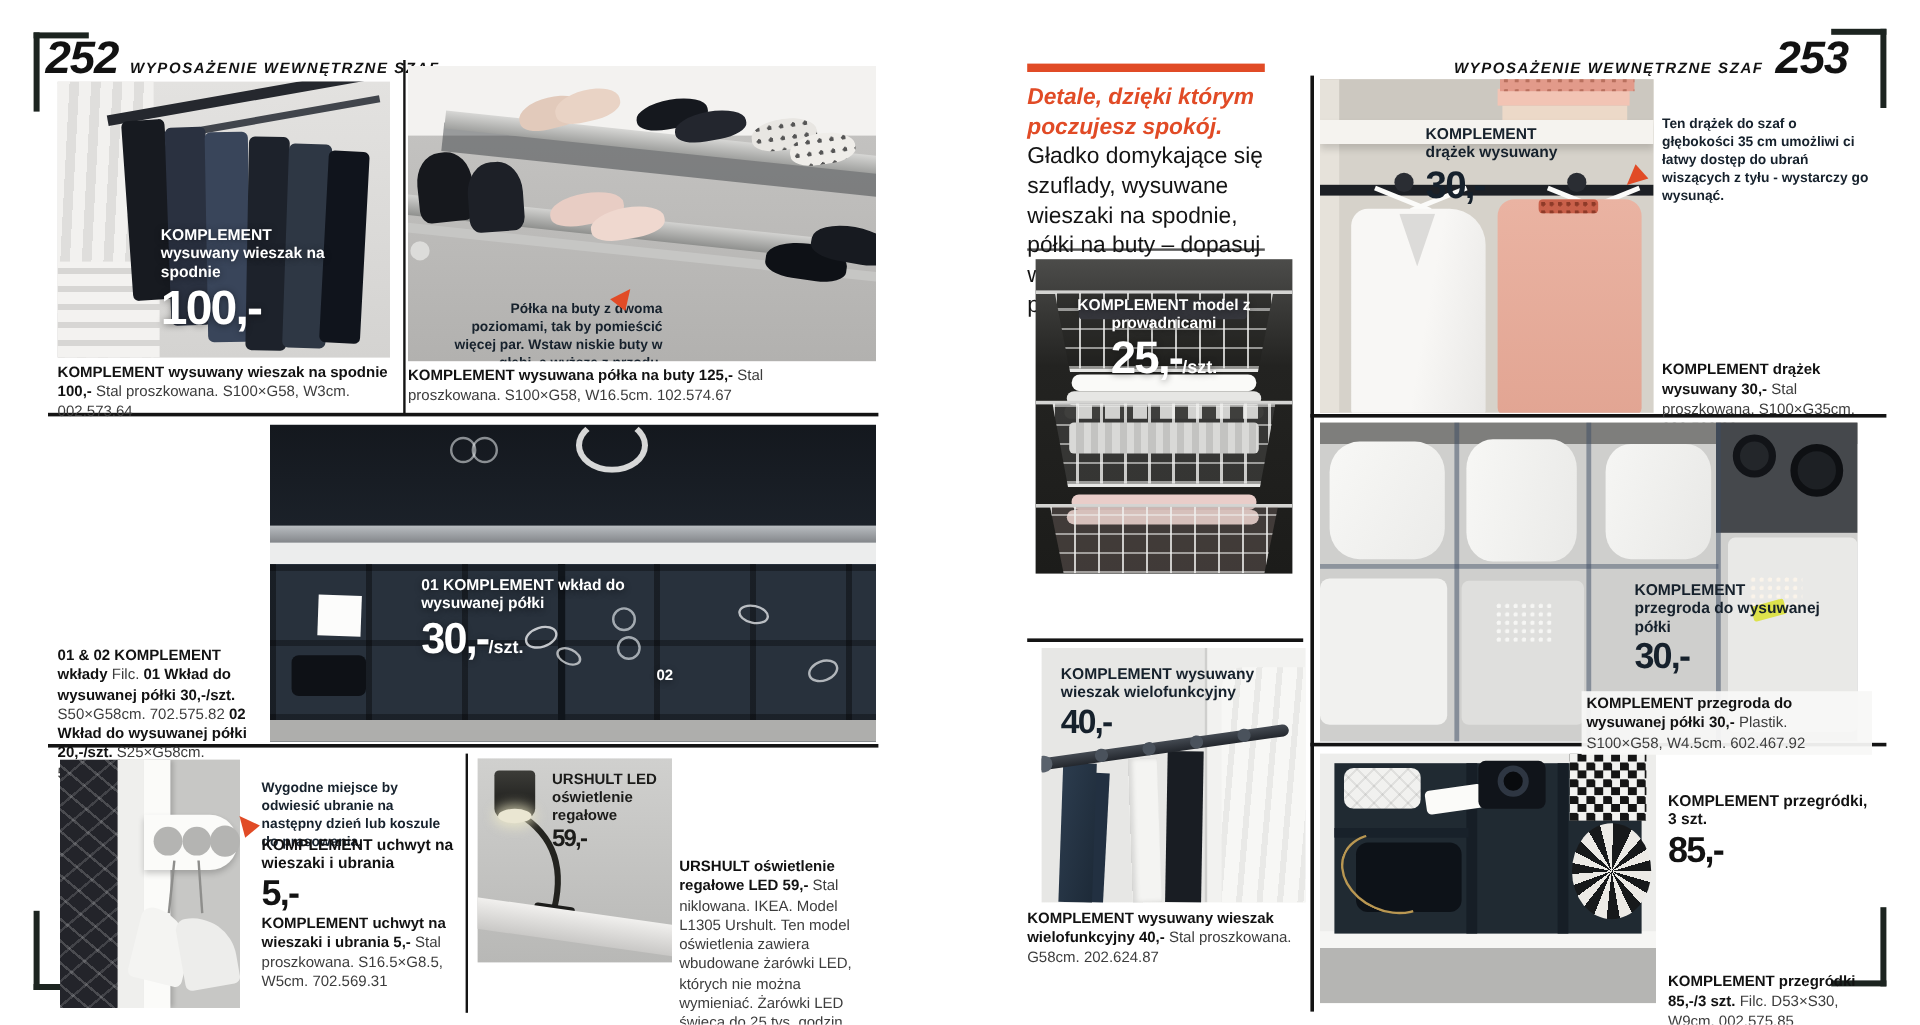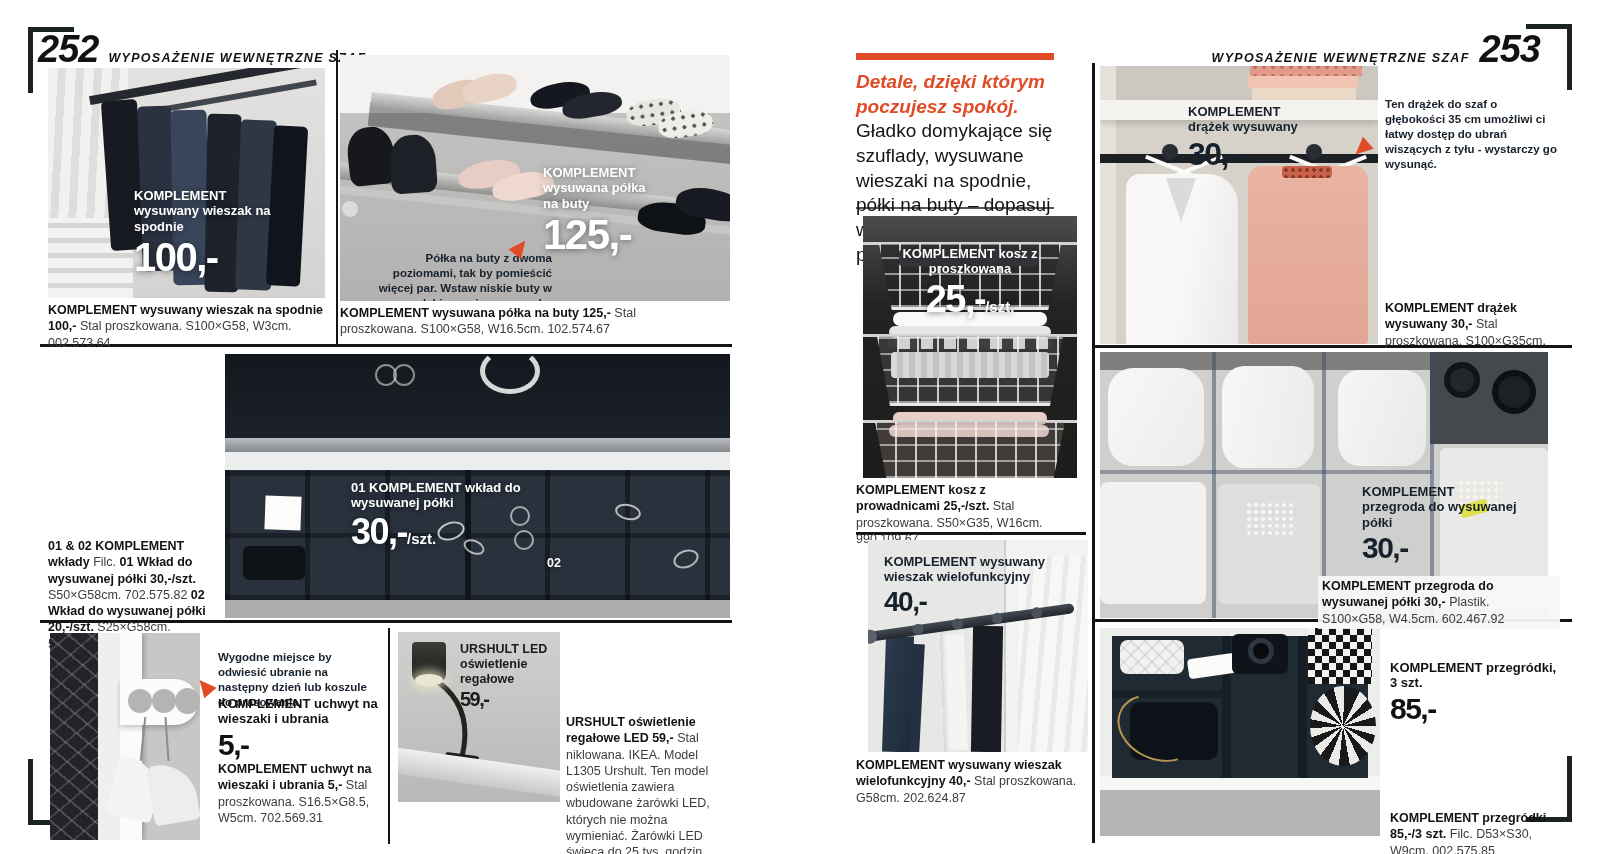--- a/index.html
+++ b/index.html
@@ -90,24 +90,20 @@
     <div class="shape" style="left:190px;top:28px;width:60px;height:24px;background:#15181e;border-radius:50% 50% 40% 40%;transform:rotate(-10deg)"></div>
     <div class="shape" style="left:222px;top:38px;width:60px;height:24px;background:#23262e;border-radius:50% 50% 40% 40%;transform:rotate(-10deg)"></div>
     <div class="shape" style="left:286px;top:44px;width:55px;height:26px;background:radial-gradient(circle 2px at 6px 6px,#555 90%,transparent) 0 0/10px 10px,#e8e6e2;border-radius:50% 50% 40% 40%;transform:rotate(-8deg)"></div>
     <div class="shape" style="left:318px;top:56px;width:55px;height:26px;background:radial-gradient(circle 2px at 6px 6px,#555 90%,transparent) 0 0/10px 10px,#efede9;border-radius:50% 50% 40% 40%;transform:rotate(-8deg)"></div>
     <div class="shape" style="left:8px;top:72px;width:46px;height:58px;background:#16181d;border-radius:45% 45% 20% 20%;transform:rotate(-6deg)"></div>
     <div class="shape" style="left:50px;top:80px;width:46px;height:58px;background:#1d2027;border-radius:45% 45% 20% 20%;transform:rotate(-4deg)"></div>
     <div class="shape" style="left:118px;top:106px;width:62px;height:26px;background:#e8cdc4;border-radius:50% 50% 40% 40%;transform:rotate(-10deg)"></div>
     <div class="shape" style="left:152px;top:118px;width:62px;height:26px;background:#efd8cf;border-radius:50% 50% 40% 40%;transform:rotate(-10deg)"></div>
     <div class="shape" style="left:298px;top:148px;width:68px;height:30px;background:#0e1116;border-radius:50% 50% 35% 35%;transform:rotate(8deg)"></div>
     <div class="shape" style="left:336px;top:134px;width:68px;height:30px;background:#171a20;border-radius:50% 50% 35% 35%;transform:rotate(10deg)"></div>
-    <div class="wl" style="left:203px;top:110px;width:120px">
-      <span>KOMPLEMENT wysuwana półka na buty</span>
-      <span class="price" style="font-size:42px">125,-</span>
-    </div>
     <div class="tri" style="left:172px;top:184px;border-width:0 8px 17px 8px;border-color:transparent transparent #e14b26 transparent;transform:rotate(38deg)"></div>
     <div class="note" style="left:38px;top:196px;width:174px;text-align:right">Półka na buty z dwoma poziomami, tak by pomieścić więcej par. Wstaw niskie buty w głębi, a wyższe z przodu.</div>
   </div>
   <div class="cap" style="left:340px;top:305px;width:335px">
     <span class="cb">KOMPLEMENT wysuwana półka na buty 125,-</span><span> Stal proszkowana. S100×G58, W16.5cm. 102.574.67</span>
   </div>
 
   <div class="ph" style="left:225px;top:354px;width:505px;height:264px;background:#1d232c">
     <div class="shape" style="left:0;top:0;width:100%;height:84px;background:linear-gradient(180deg,#14181e,#1b2129)"></div>
     <div class="shape" style="left:150px;top:10px;width:22px;height:22px;border:2px solid rgba(235,238,240,.55);border-radius:50%"></div>
@@ -189,26 +185,23 @@
     <div class="shape" style="left:26px;top:110px;width:162px;height:12px;background:#e6e6e4;border-radius:6px"></div>
     <div class="shape" style="left:24px;top:122px;width:166px;height:11px;background:repeating-linear-gradient(90deg,#2c2c2a 0 11px,#efefed 11px 23px);border-radius:5px"></div>
     <div class="shape" style="left:0;top:118px;width:100%;height:3px;background:#d4d4d2"></div>
     <div class="shape" style="left:14px;top:120px;width:186px;height:70px;clip-path:polygon(0 0,100% 0,93% 100%,7% 100%);border-bottom:3px solid #e8e8e6;background:repeating-linear-gradient(90deg,rgba(240,240,238,.8) 0 2px,transparent 2px 20px),repeating-linear-gradient(0deg,rgba(240,240,238,.55) 0 2px,transparent 2px 16px),rgba(120,120,118,.25)"></div>
     <div class="shape" style="left:28px;top:136px;width:158px;height:26px;background:repeating-linear-gradient(90deg,#d9d9d7 0 6px,#c3c3c1 6px 12px);border-radius:4px"></div>
     <div class="shape" style="left:30px;top:196px;width:154px;height:13px;background:#e9cdc9;border-radius:6px"></div>
     <div class="shape" style="left:26px;top:209px;width:160px;height:12px;background:#f2dcd6;border-radius:6px"></div>
     <div class="shape" style="left:0;top:204px;width:100%;height:3px;background:#d4d4d2"></div>
     <div class="shape" style="left:12px;top:206px;width:190px;height:56px;clip-path:polygon(0 0,100% 0,94% 100%,6% 100%);background:repeating-linear-gradient(90deg,rgba(240,240,238,.8) 0 2px,transparent 2px 20px),repeating-linear-gradient(0deg,rgba(240,240,238,.55) 0 2px,transparent 2px 16px),rgba(150,130,125,.3)"></div>
     <div class="wl" style="left:16px;top:30px;width:182px;text-align:center">
-      <span>KOMPLEMENT kosz z proszkowana</span>
+      <span>KOMPLEMENT model z prowadnicami</span>
       <span class="price" style="font-size:38px"><span>25,-</span><span class="unit">/szt.</span></span>
     </div>
-  </div>
-  <div class="cap" style="left:856px;top:482px;width:215px">
-    <span class="cb">KOMPLEMENT kosz z prowadnicami 25,-/szt.</span><span> Stal proszkowana. S50×G35, W16cm. 990.109.67</span>
   </div>
 
   <div class="ph" style="left:868px;top:540px;width:220px;height:212px;background:linear-gradient(90deg,#e7e7e5 0 62%,#f2f2f0 62%)">
     <div class="shape" style="left:136px;top:0;width:2px;height:100%;background:#cfcfcd"></div>
     <div class="shape" style="left:150px;top:16px;width:70px;height:196px;background:repeating-linear-gradient(95deg,#f7f7f5 0 12px,#e9e9e7 12px 17px);border-radius:18px 0 0 0"></div>
     <div class="shape" style="left:34px;top:104px;width:20px;height:108px;background:#223041;transform:rotate(3deg)"></div>
     <div class="shape" style="left:16px;top:96px;width:28px;height:116px;background:linear-gradient(100deg,#2c3c4e,#1d2a38);transform:rotate(2deg)"></div>
     <div class="shape" style="left:74px;top:92px;width:24px;height:120px;background:#f4f4f2;box-shadow:inset 3px 0 4px rgba(0,0,0,.12);transform:rotate(-2deg)"></div>
     <div class="shape" style="left:104px;top:86px;width:30px;height:126px;background:#191d23;transform:rotate(1deg)"></div>
     <div class="shape" style="left:-8px;top:78px;width:215px;height:10px;background:linear-gradient(#444a52,#23272d);border-radius:5px;transform:rotate(-8deg)">

